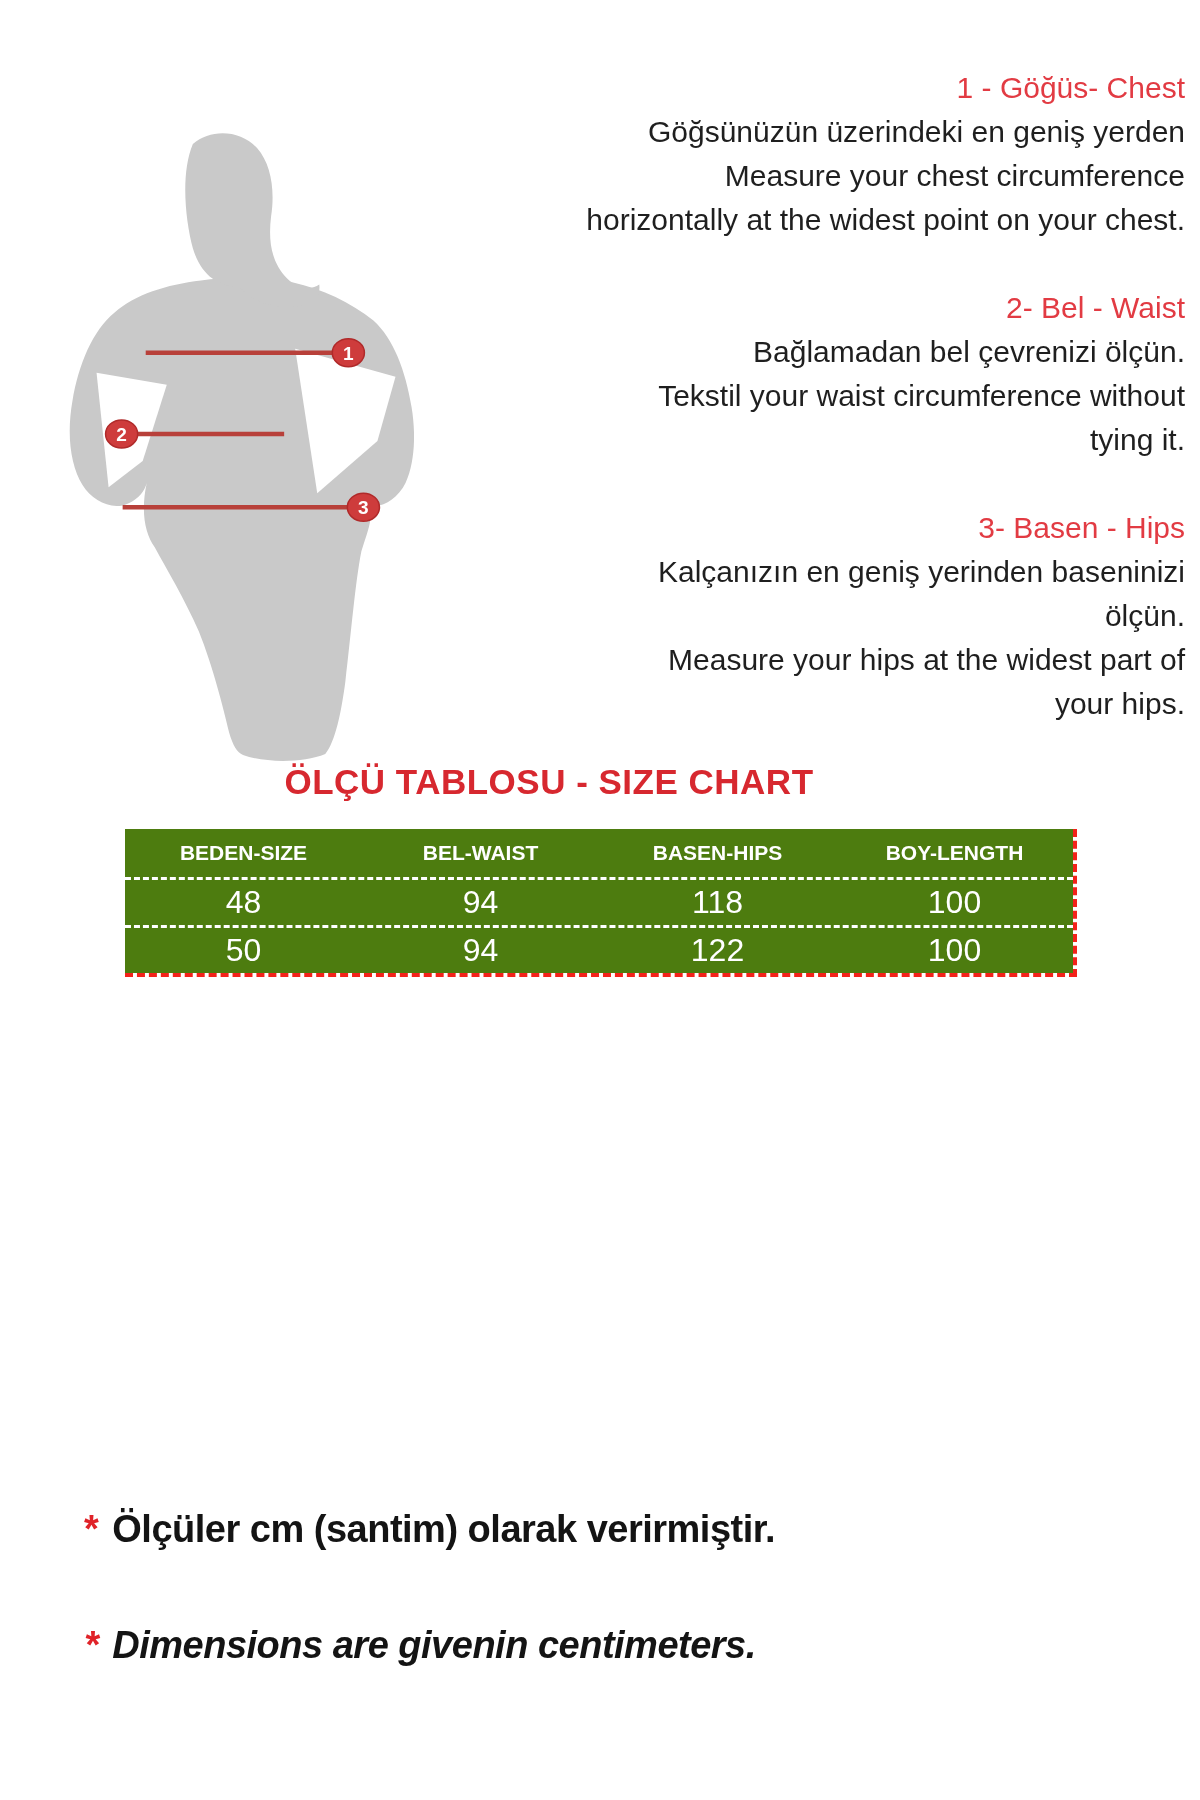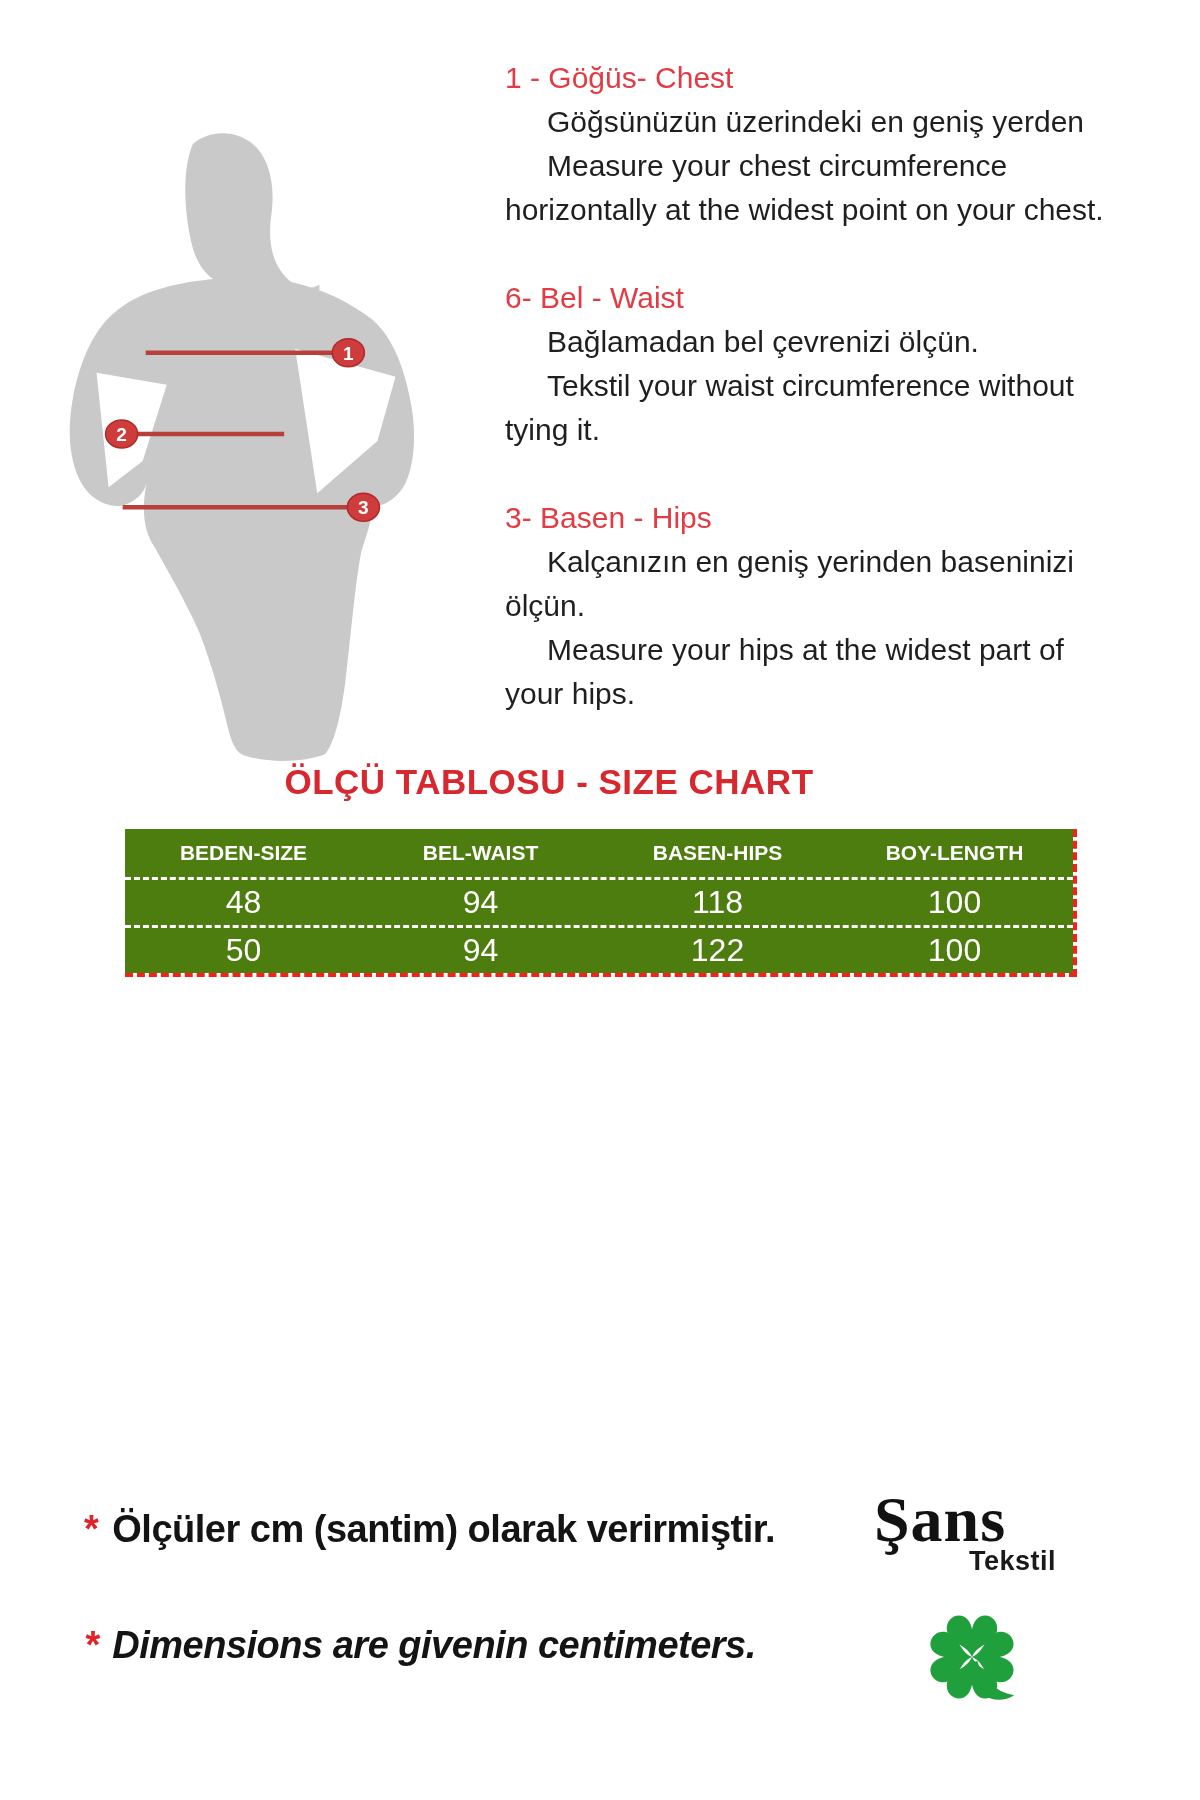--- a/index.html
+++ b/index.html
@@ -12,22 +12,22 @@
     overflow:hidden;
   }
   .page { position:absolute; inset:0; }
 
   
   .figure { position:absolute; left:62px; top:130px; width:352px; height:632px; }
   .figure svg { width:100%; height:100%; display:block; }
 
   
   .instructions {
-    position:absolute; left:505px; top:56px; width:680px;
-    font-size:30px; line-height:44px; color:#1f1f1f;
+    position:absolute; left:505px; top:66px; width:680px;
+    font-size:30px; line-height:44px; color:#1f1f1f;text-align:right;
   }
   .section { margin-bottom:44px; }
   .section-heading { color:#e23b43; white-space:nowrap; }
   .line { white-space:nowrap; }
   .indent { padding-left:42px; }
 
   
   .chart-title {
     position:absolute; top:762px; left:0; width:1098px;
     text-align:center;
@@ -138,21 +138,21 @@
   <div class="instructions">
 
     <div class="section">
       <div class="section-heading">1 - Göğüs- Chest</div>
       <div class="line indent">Göğsünüzün üzerindeki en geniş yerden</div>
       <div class="line indent">Measure your chest circumference</div>
       <div class="line">horizontally at the widest point on your chest.</div>
     </div>
 
     <div class="section">
-      <div class="section-heading">6- Bel - Waist</div>
+      <div class="section-heading">2- Bel - Waist</div>
       <div class="line indent">Bağlamadan bel çevrenizi ölçün.</div>
       <div class="line indent">Tekstil your waist circumference without</div>
       <div class="line">tying it.</div>
     </div>
 
     <div class="section">
       <div class="section-heading">3- Basen - Hips</div>
       <div class="line indent">Kalçanızın en geniş yerinden baseninizi</div>
       <div class="line">ölçün.</div>
       <div class="line indent">Measure your hips at the widest part of</div>
@@ -184,27 +184,14 @@
     </div>
   </div>
 
   <div class="footnote footnote-1">
     <span class="star">*</span><span>Ölçüler  cm (santim) olarak verirmiştir.</span>
   </div>
   <div class="footnote footnote-2">
     <span class="star">*</span><span>Dimensions are givenin centimeters.</span>
   </div>
 
-  <div class="logo">
-    <div class="brand-name">Şans</div>
-    <div class="brand-sub">Tekstil</div>
-    <svg class="clover" viewBox="0 0 100 100">
-      <g fill="#20a03d">
-        <path d="M50 53 C45 42 33 44 31 33 C29.5 23 41 17.5 47 25 C48.5 27 49.5 29.5 50 32 C50.5 29.5 51.5 27 53 25 C59 17.5 70.5 23 69 33 C67 44 55 42 50 53 Z"></path>
-        <path transform="rotate(90 50 53)" d="M50 53 C45 42 33 44 31 33 C29.5 23 41 17.5 47 25 C48.5 27 49.5 29.5 50 32 C50.5 29.5 51.5 27 53 25 C59 17.5 70.5 23 69 33 C67 44 55 42 50 53 Z"></path>
-        <path transform="rotate(180 50 53)" d="M50 53 C45 42 33 44 31 33 C29.5 23 41 17.5 47 25 C48.5 27 49.5 29.5 50 32 C50.5 29.5 51.5 27 53 25 C59 17.5 70.5 23 69 33 C67 44 55 42 50 53 Z"></path>
-        <path transform="rotate(270 50 53)" d="M50 53 C45 42 33 44 31 33 C29.5 23 41 17.5 47 25 C48.5 27 49.5 29.5 50 32 C50.5 29.5 51.5 27 53 25 C59 17.5 70.5 23 69 33 C67 44 55 42 50 53 Z"></path>
-        <path d="M54 56 C58 70 67 79 82 82 C71 89 56 85 50 72 C48 66 49 60 50 57 Z"></path>
-      </g>
-    </svg>
-  </div>
 
 </div>
 
 </body></html>

